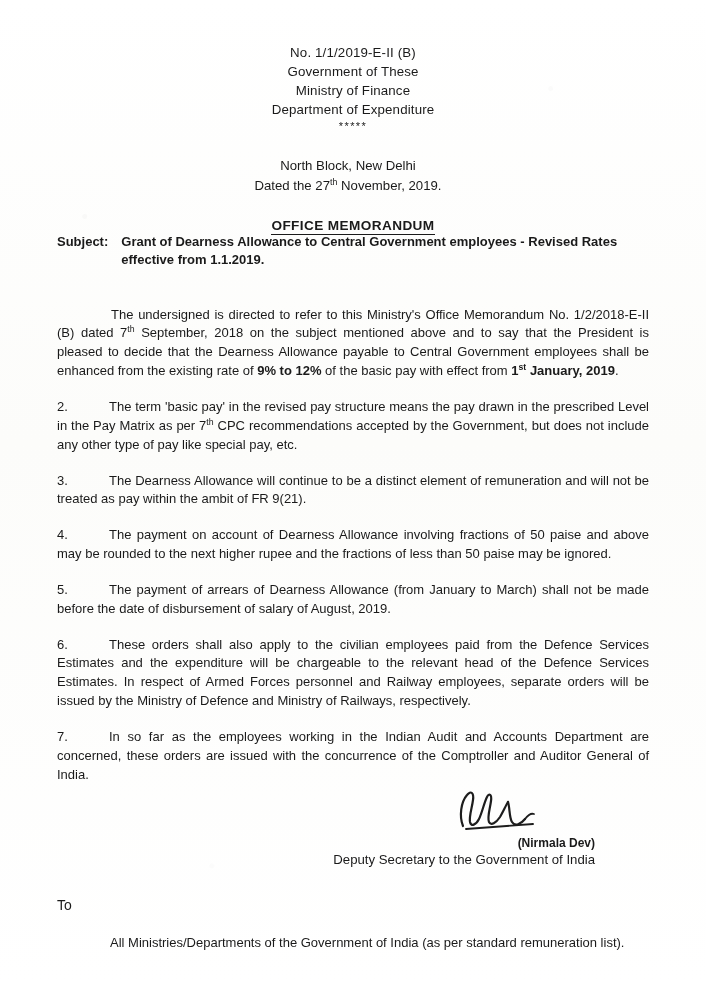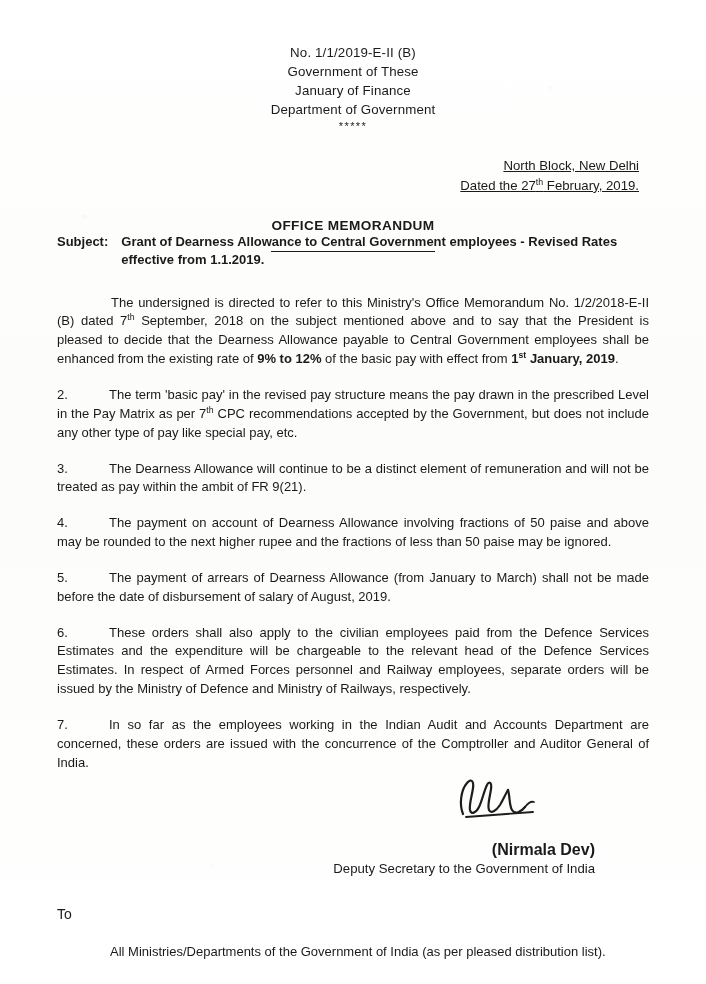--- a/index.html
+++ b/index.html
@@ -49,59 +49,58 @@
   }
   .letterhead div { white-space: nowrap; }
   .stars {
     font-size: 11px;
     letter-spacing: 1.4px;
     margin-top: -1px;
   }
 
   
   .placedate {
-    text-align: right;
+    text-align: center;
     margin-top: 22px;
     font-size: 13.2px;
     line-height: 1.5;
     padding-right: 10px;
-    text-decoration: underline;
   }
 
   
   .om-title {
     text-align: center;
     margin-top: 22px;
     font-size: 13.6px;
     font-weight: bold;
     letter-spacing: 0.4px;
   }
   .om-title span {
     border-bottom: 1.6px solid #1a1a1a;
-    padding-bottom: 18px;
+    padding-bottom: 1px;
   }
 
   
   .subject {
     display: flex;
     font-weight: bold;
     font-size: 13px;
     line-height: 1.42;
   }
   .subject-label { flex: 0 0 auto; padding-right: 13px; }
   .subject-text  { flex: 1 1 auto; text-align: left; }
 
   
   .para {
     font-size: 13px;
     line-height: 1.45;
     text-align: justify;
     margin-top: 17px;
   }
-  .para.first { margin-top: 24px; text-indent: 54px; }
+  .para.first { margin-top: 36px; text-indent: 54px; }
   .num {
     display: inline-block;
     width: 52px;
   }
   sup {
     font-size: 0.67em;
     vertical-align: super;
     line-height: 0;
   }
   b { font-weight: bold; }
@@ -116,22 +115,22 @@
     height: 44px;
     position: relative;
   }
   .signature svg {
     position: absolute;
     right: 54px;
     top: -4px;
   }
   .signer-name {
     font-weight: bold;
-    font-size: 16px;
-    margin-top: 19px;
+    font-size: 12px;
+    margin-top: 2px;
   }
   .signer-title {
     font-weight: normal;
     font-size: 13.2px;
     margin-top: 2px;
   }
 
   
   .to-label {
     font-size: 14px;
@@ -148,29 +147,29 @@
 </style>
 </head>
 <body>
 
 <div class="page">
   <div class="content">
 
     <div class="letterhead">
       <div>No. 1/1/2019-E-II (B)</div>
       <div>Government of These</div>
-      <div>January of Finance</div>
-      <div>Department of Government</div>
+      <div>Ministry of Finance</div>
+      <div>Department of Expenditure</div>
       <div class="stars">*****</div>
     </div>
 
     <div class="placedate">
       <div>North Block, New Delhi</div>
       <div>
-        <span>Dated the 27</span><sup>th</sup><span> February, 2019.</span>
+        <span>Dated the 27</span><sup>th</sup><span> November, 2019.</span>
       </div>
     </div>
 
     <div class="om-title">
       <span>OFFICE MEMORANDUM</span>
     </div>
 
     <div class="subject">
       <div class="subject-label">Subject:</div>
       <div class="subject-text">Grant  of Dearness Allowance to Central Government employees - Revised Rates effective from 1.1.2019.</div>
@@ -195,16 +194,16 @@
             <path d="M76 33 C79 29, 82 27, 85 28" stroke-width="1.8"></path>
             <path d="M17 43 L84 38" stroke-width="1.9"></path>
           </g>
         </svg>
       </div>
       <div class="signer-name">(Nirmala Dev)</div>
       <div class="signer-title">Deputy Secretary to the Government of India</div>
     </div>
 
     <div class="to-label">To</div>
-    <div class="recipient">All Ministries/Departments of the Government of India (as per pleased distribution list).</div>
+    <div class="recipient">All Ministries/Departments of the Government of India (as per standard remuneration list).</div>
 
   </div>
 </div>
 
 </body></html>

